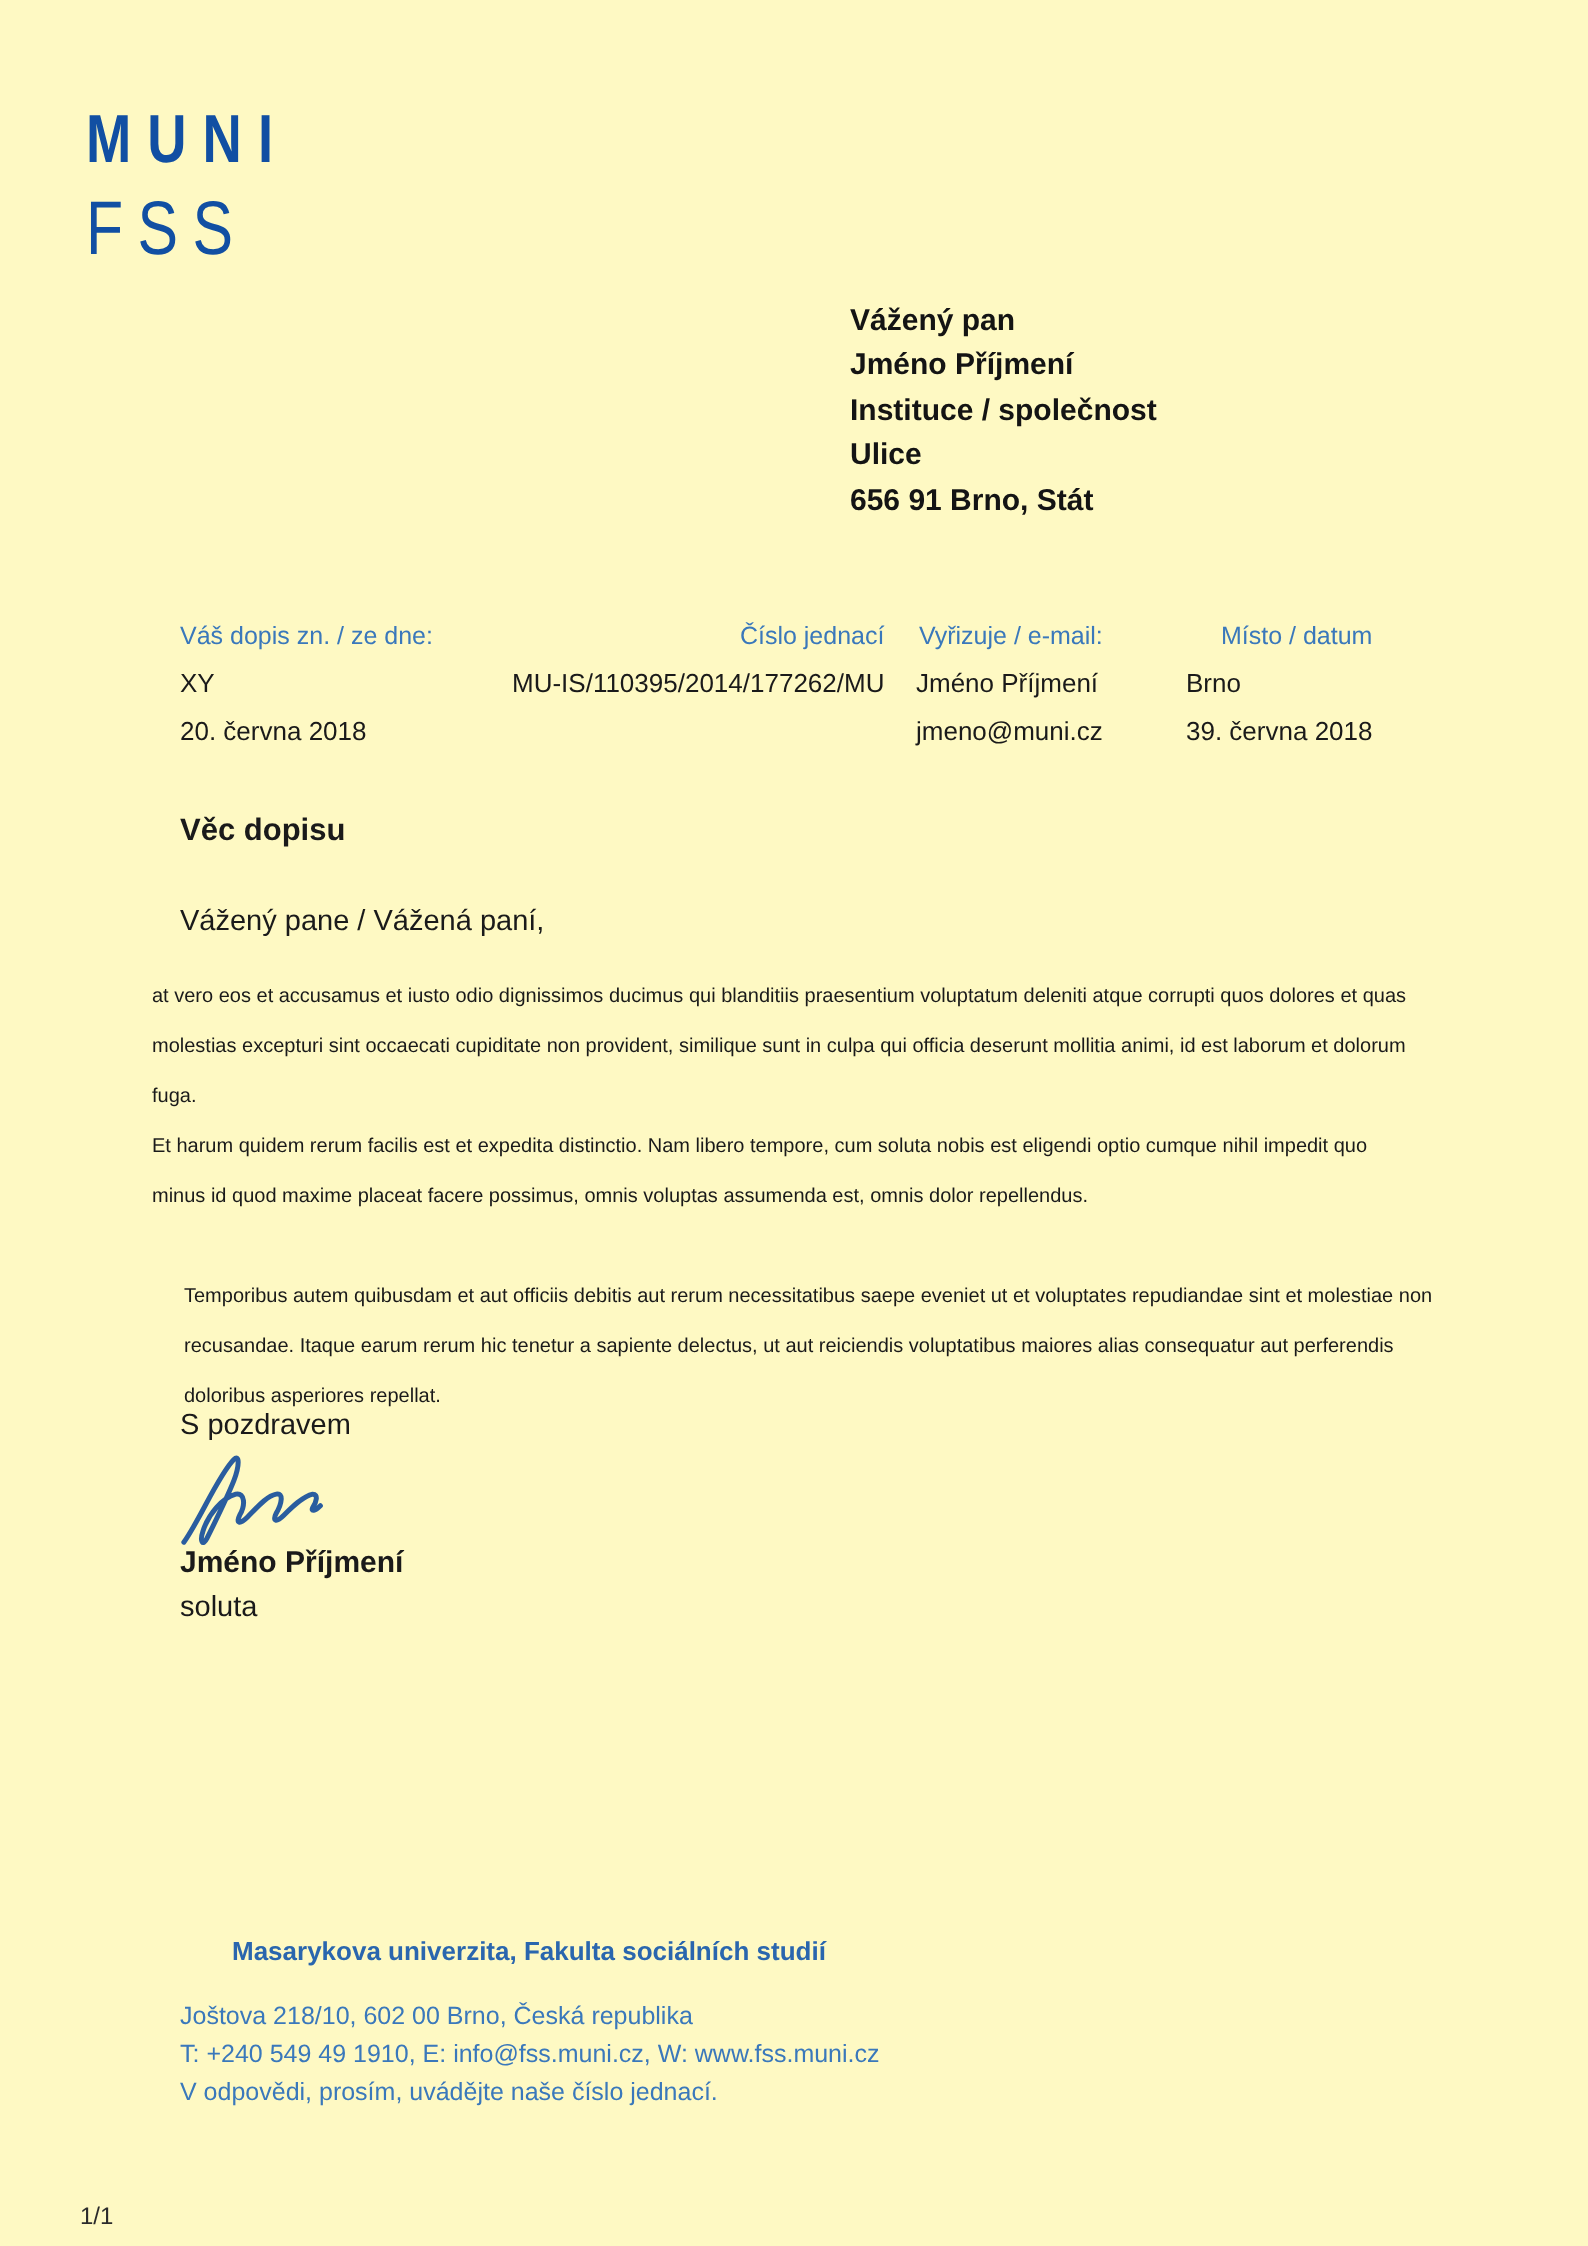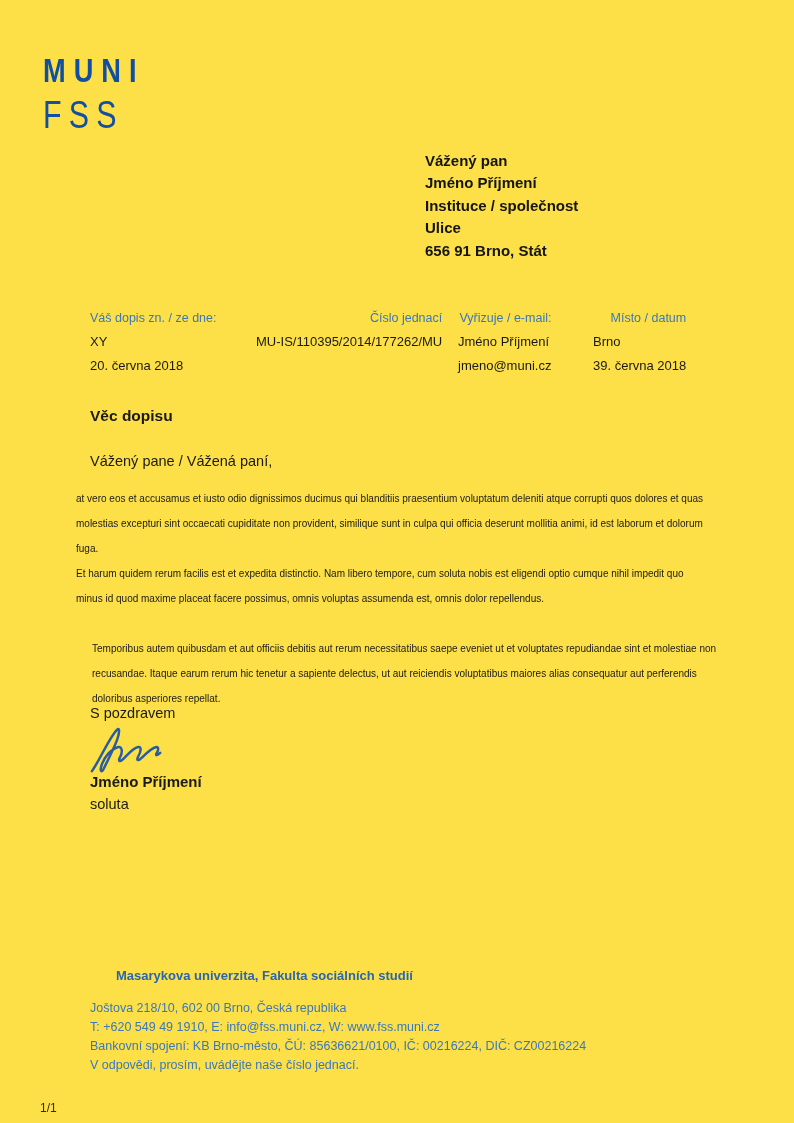--- a/index.html
+++ b/index.html
@@ -1,21 +1,21 @@
 <!DOCTYPE html>
 <html><head>
 <meta charset="utf-8">
 <style>
   * { margin: 0; padding: 0; box-sizing: border-box; }
   html, body { background: #ffffff; }
   .page {
     position: relative;
     width: 794px;
     height: 1123px;
-    background: #fde047;
+    background: #fef9c3;
     font-family: "Liberation Sans", sans-serif;
     color: #1a1a1a;
     overflow: hidden;
     margin: 0 auto;
   }
   
   .logo {
     position: absolute;
     left: 43px;
     top: 53px;
@@ -195,20 +195,19 @@
     <path d="M5,49 C13,38 23,14 31,6 C34,3 34,9 31,17 C27,27 21,39 17,47 C15,51 13,49 15,43 C18,34 25,26 32,24 C37,23 37,30 34,35 C32,39 34,40 38,36 C43,31 48,25 53,24 C57,23 56,29 53,34 C51,38 53,39 57,35 C61,31 67,25 72,24 C75,24 74,28 72,31 C71,33 73,33 76,30" stroke-width="2.6" stroke-linecap="round" stroke-linejoin="round" stroke="#2a5d9f"></path>
   </svg>
 
   <div class="signer-name">Jméno Příjmení</div>
   <div class="signer-role">soluta</div>
 
   <div class="footer-org">Masarykova univerzita, Fakulta sociálních studií</div>
 
   <div class="footer-lines">
     <div>Joštova 218/10, 602 00 Brno, Česká republika</div>
-    <div>T: +620 549 49 1910, E: info@fss.muni.cz, W: www.fss.muni.cz</div>
-    <div>Bankovní spojení: KB Brno-město, ČÚ: 85636621/0100, IČ: 00216224, DIČ: CZ00216224</div>
+    <div>T: +240 549 49 1910, E: info@fss.muni.cz, W: www.fss.muni.cz</div>
     <div>V odpovědi, prosím, uvádějte naše číslo jednací.</div>
   </div>
 
   <div class="page-number">1/1</div>
 
 </div>
 
 </body></html>

